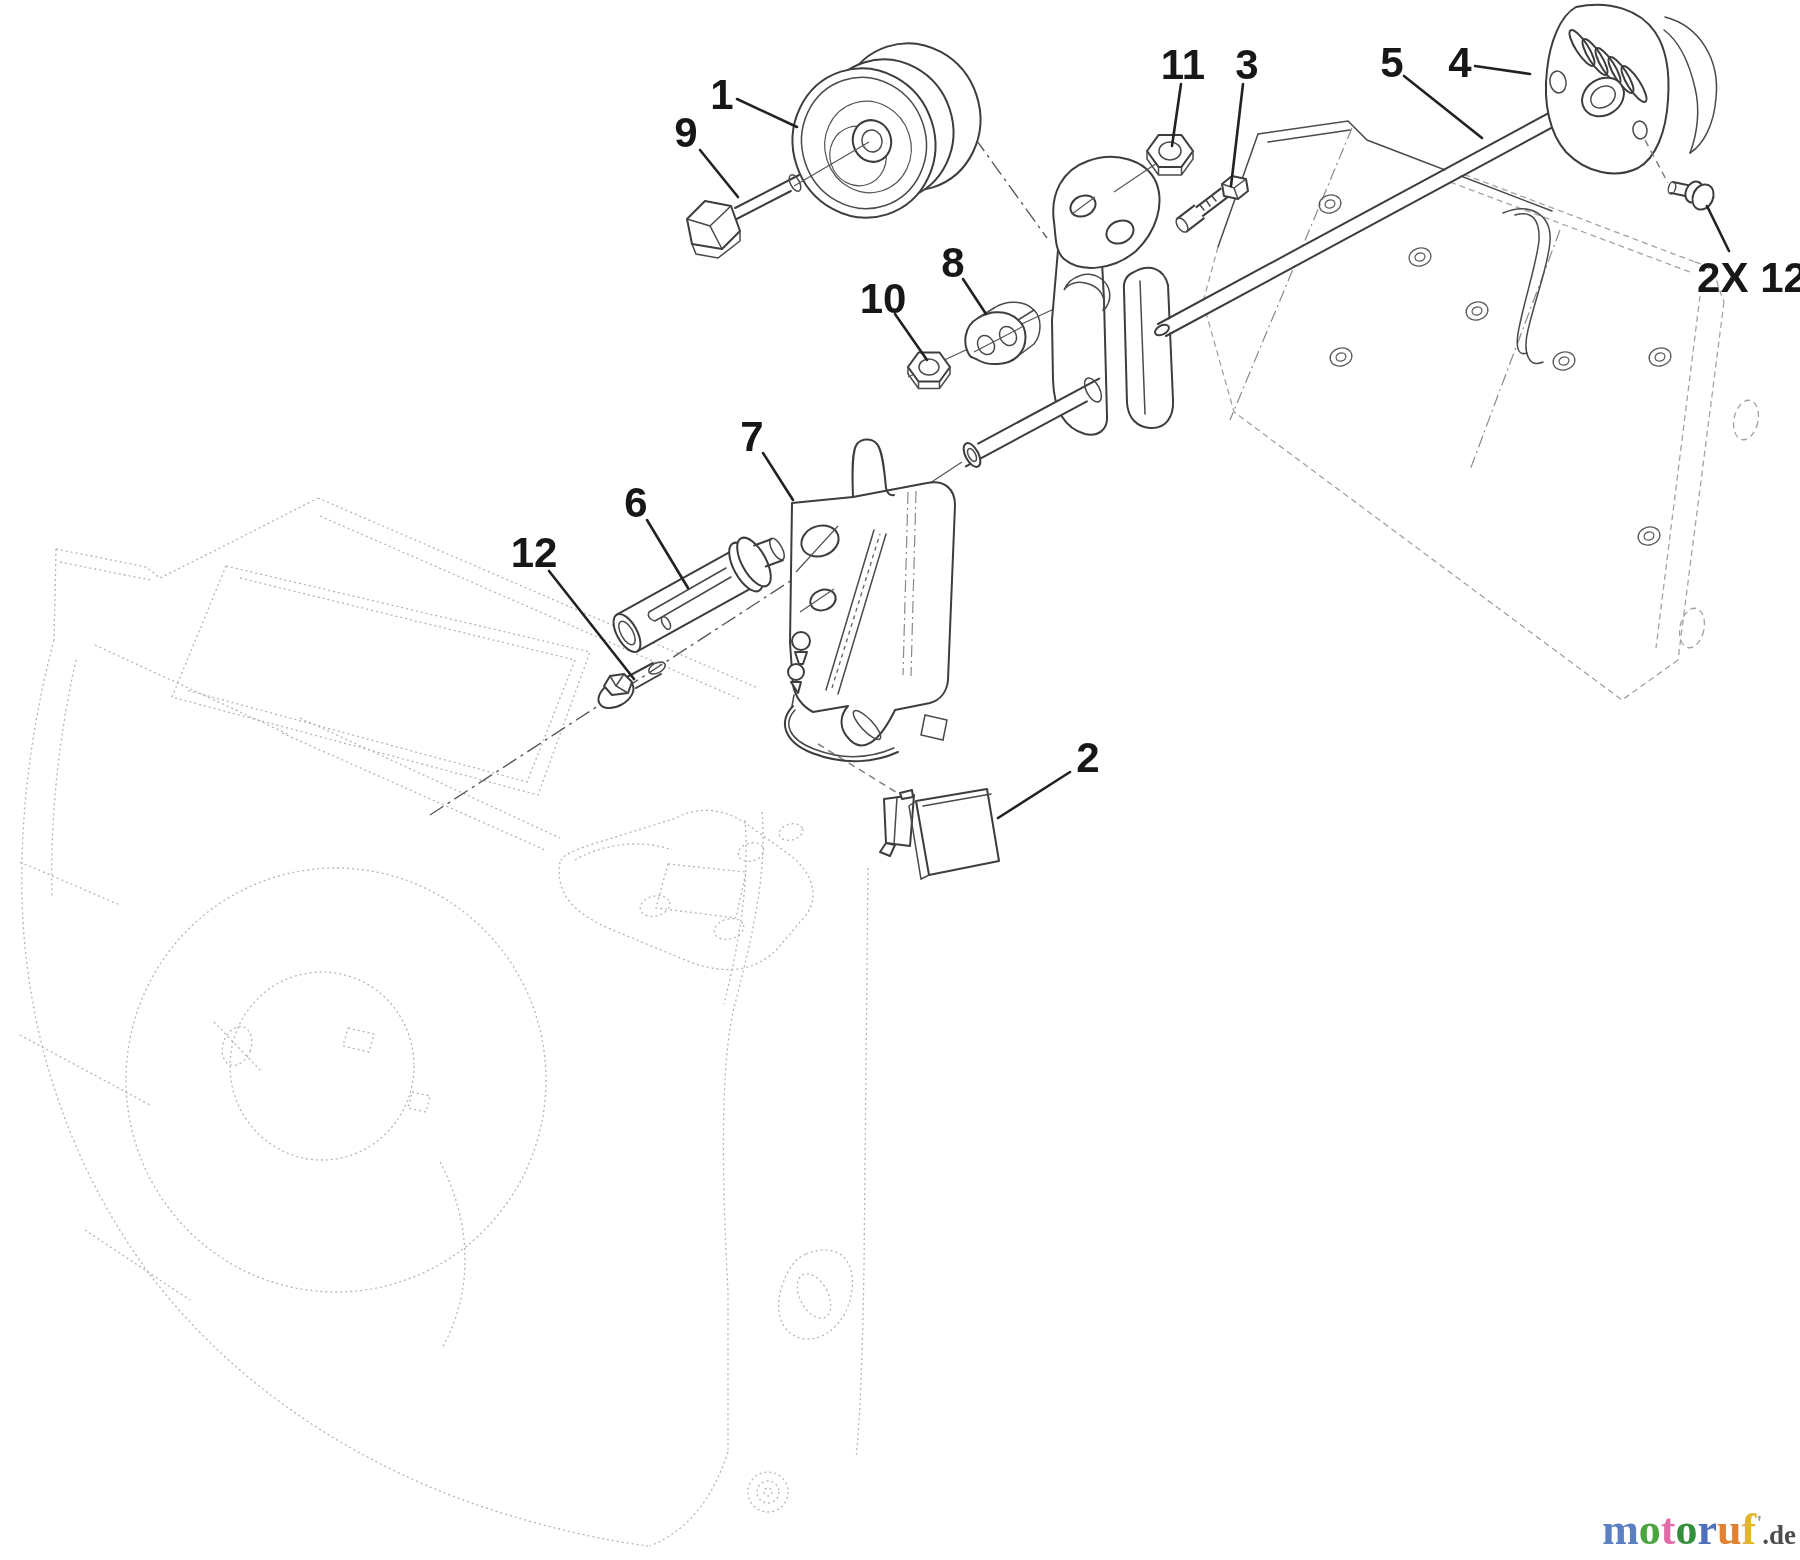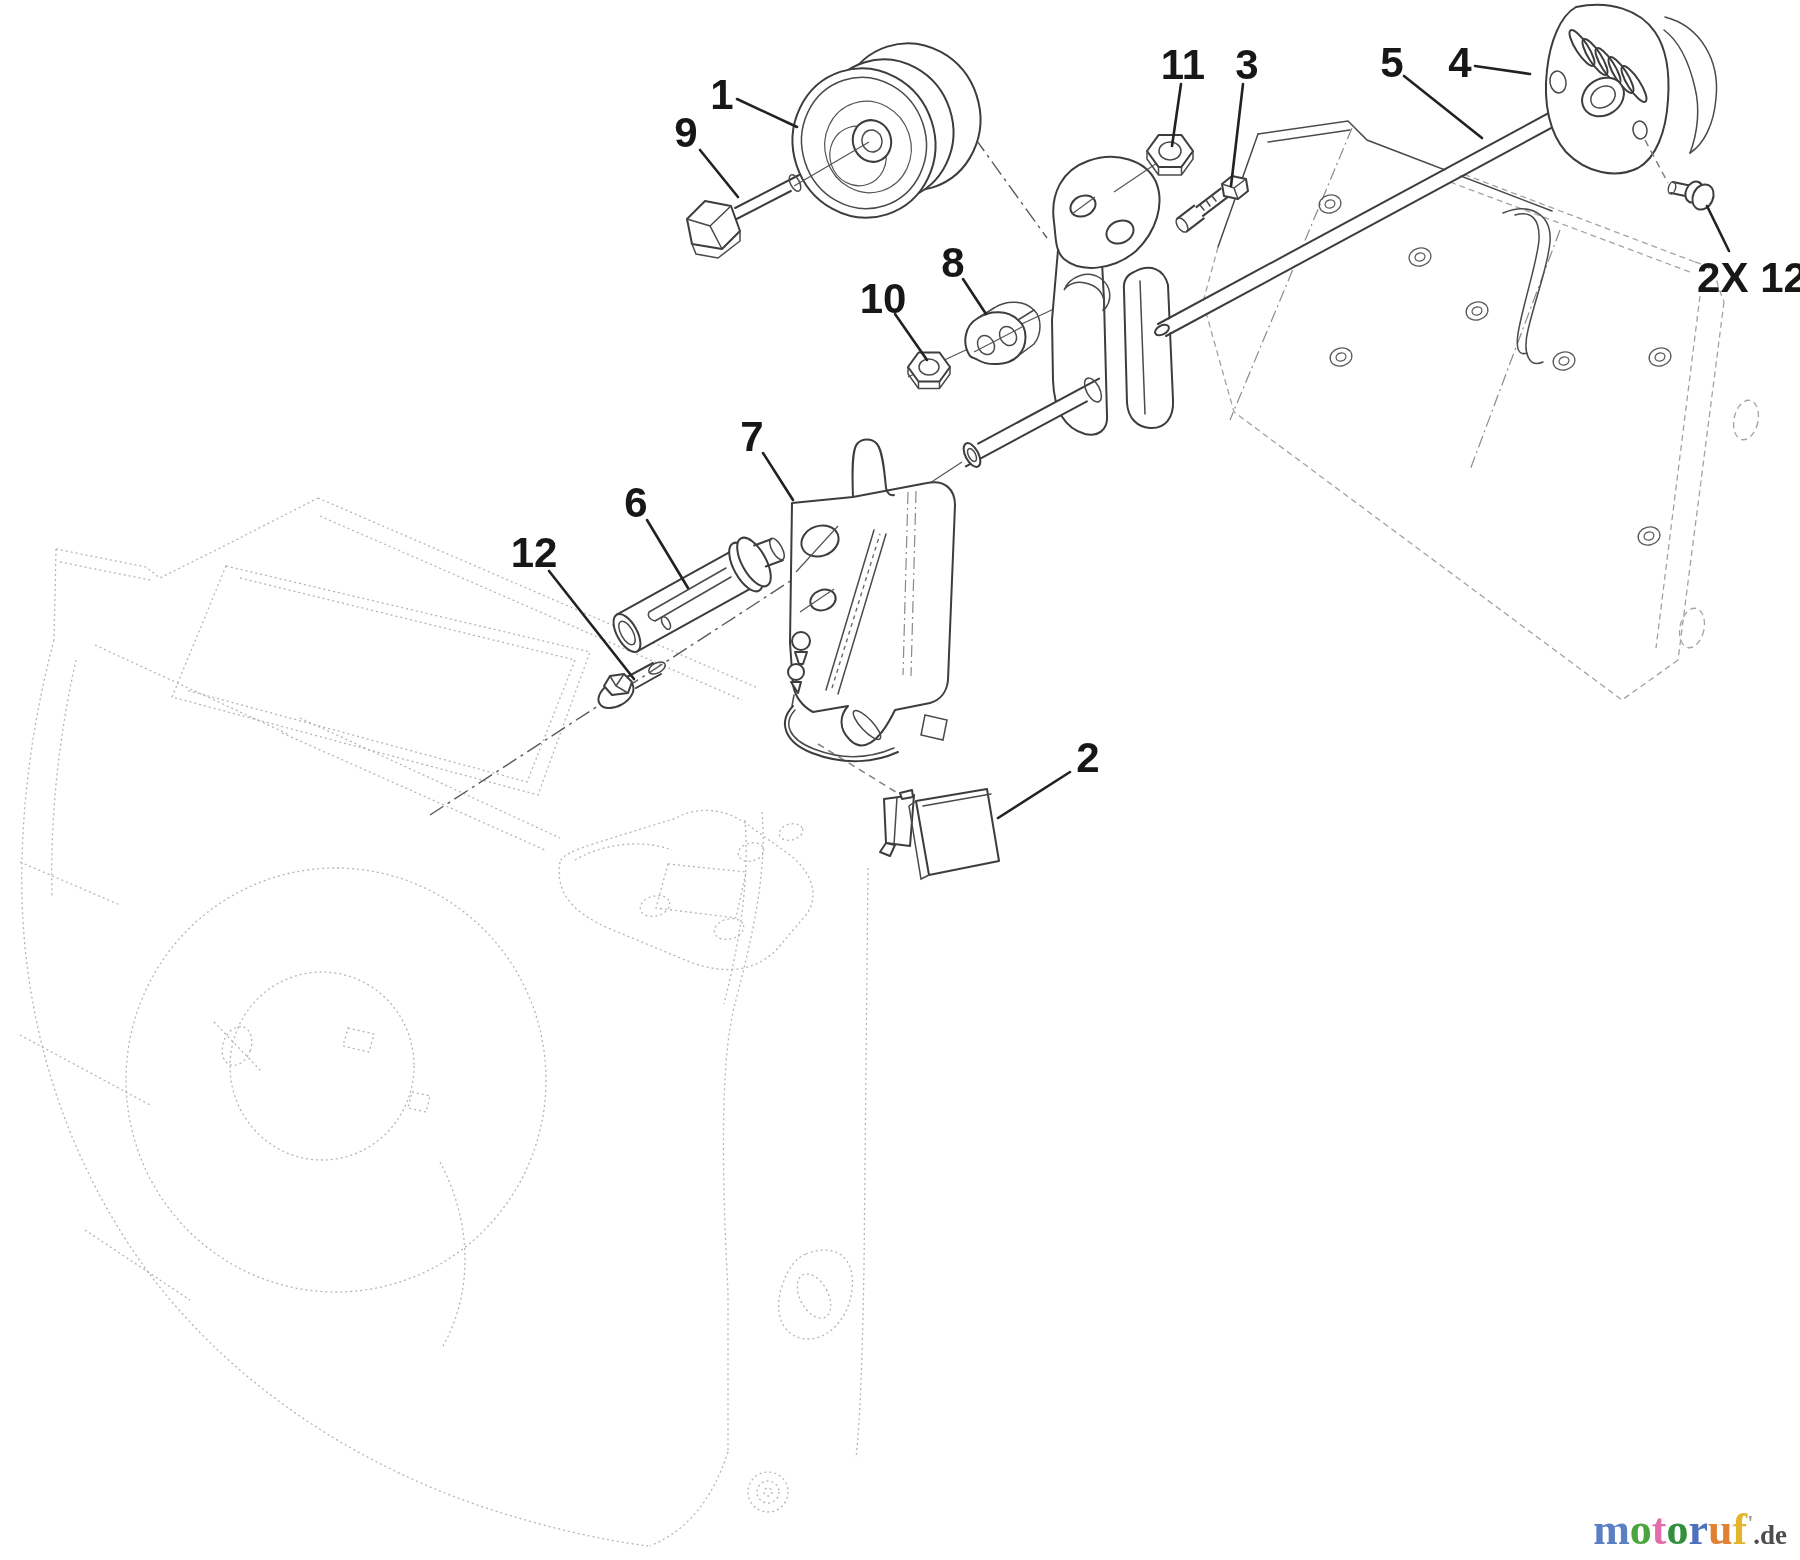--- a/index.html
+++ b/index.html
@@ -12,21 +12,21 @@
   .ln2 {fill:none;stroke:#4a4a4a;stroke-width:1.5;stroke-linecap:round;}
   .thin{fill:none;stroke:#555555;stroke-width:1.2;}
   .ph  {fill:none;stroke:#b5b5b5;stroke-width:1.3;stroke-dasharray:2 3;}
   .ph2 {fill:none;stroke:#a3a3a3;stroke-width:1.3;stroke-dasharray:6 4;}
   .dd  {fill:none;stroke:#5a5a5a;stroke-width:1.4;stroke-dasharray:16 5 3 5;}
   .ddl {fill:none;stroke:#8a8a8a;stroke-width:1.2;stroke-dasharray:12 4 2 4;}
   .dsh {fill:none;stroke:#808080;stroke-width:1.5;stroke-dasharray:7 5;}
   .ldr {fill:none;stroke:#222222;stroke-width:2.6;stroke-linecap:round;}
   .callout{font:700 42px "Liberation Sans",sans-serif;}
   .wmask{fill:none;stroke:#ffffff;stroke-width:12;}
-  #logo{position:absolute;right:13px;bottom:8px;font-family:"Liberation Serif",serif;
+  #logo{position:absolute;right:4px;bottom:8px;font-family:"Liberation Serif",serif;
         font-weight:700;font-size:44px;letter-spacing:0px;white-space:nowrap;line-height:1;}
   #logo .sfx{font-size:27px;font-weight:700;}
   #logo .tick{font-size:22px;vertical-align:14px;}
 </style>
 </head>
 <body>
 
 <div id="stage" style="background: rgb(255, 255, 255);">
 <svg id="diagram" viewBox="0 0 1800 1560" xmlns="http://www.w3.org/2000/svg">
   <defs>

